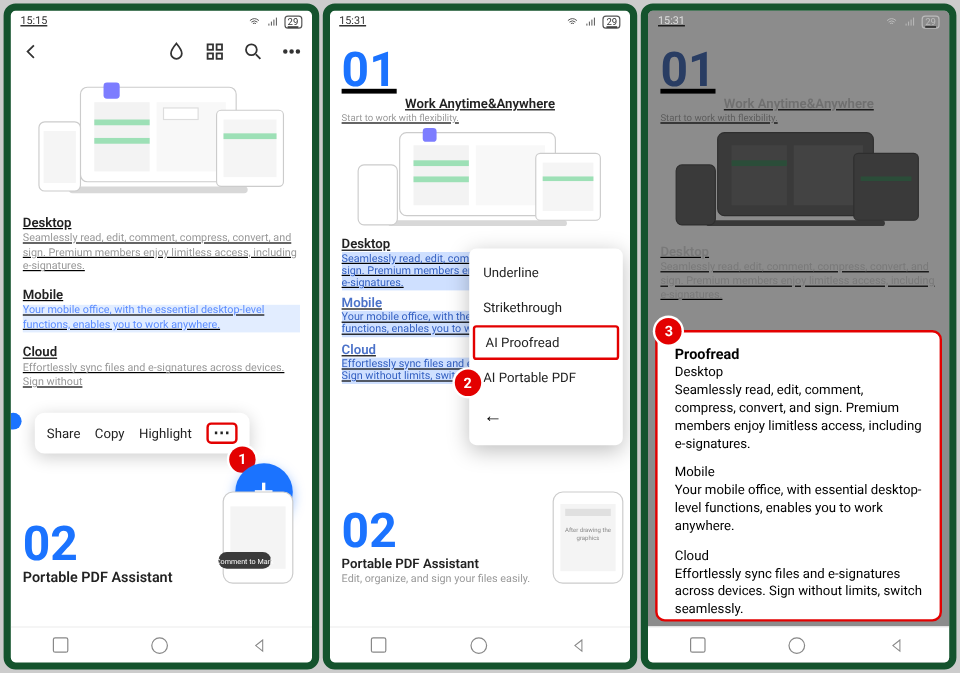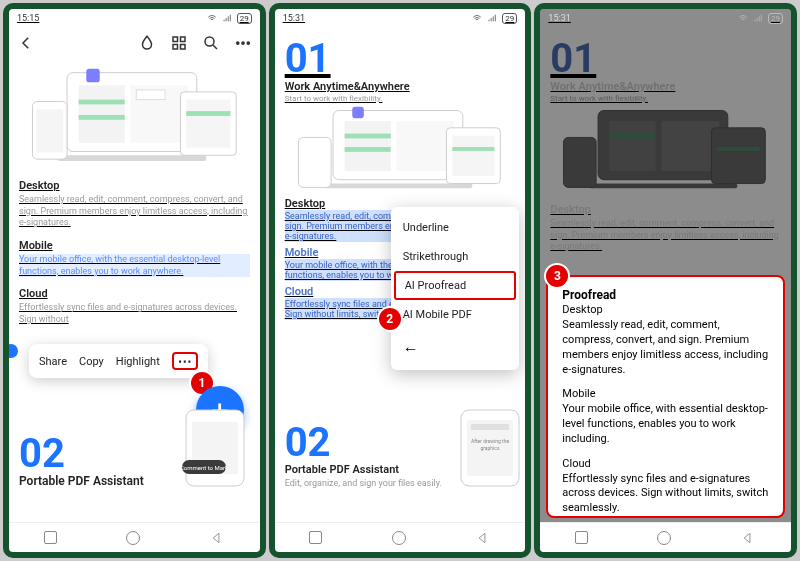--- a/index.html
+++ b/index.html
@@ -15,21 +15,21 @@
   .toolbar .spacer { flex: 1; }
   .tb-ico { width: 18px; height: 18px; display: flex; align-items: center; justify-content: center; color: #333; }
   .tb-ico svg { width: 100%; height: 100%; stroke: #333; fill: none; stroke-width: 2; }
   
   .content { flex: 1; overflow: hidden; padding: 0 10px; position: relative; }
   .hero { position: relative; height: 110px; display: flex; align-items: center; justify-content: center; }
   .hero svg { width: 100%; height: 100%; }
   .hero-small svg { width:100%; height:100%;}
   .hero-small { height:90px; margin-bottom:4px;}
   .num { font-size: 40px; font-weight: 700; color: #1b73ff; line-height: 1; margin-top: 6px; }
-  .numrow .title { font-size: 11px; font-weight: 600; color: #222; margin-top:1px;}
+  .numrow .title { font-size: 11px; font-weight: 600; color: #222; margin-top:1px;text-align:center;}
   .numrow .sub { font-size: 8px; color: #999; margin-top:1px;}
   .sect-h { font-size: 11px; font-weight: 600; color: #222; margin-top: 10px; }
   .sect-p { font-size: 9px; color: #999; margin-top: 2px; line-height: 1.3; }
   .sect-p.blue { color: #5b8cff; }
   .hl-blue { background: #e2edff; color:#5b8cff; }
   .dot-blue { width: 14px; height: 14px; border-radius: 50%; background: #1b73ff; position: absolute; }
   
   .ctxbar { position: absolute; left: 20px; bottom: 144px; background: #fff; border-radius: 8px; box-shadow: 0 3px 14px rgba(0,0,0,.2); padding: 8px 10px; display:flex; gap: 12px; font-size: 11px; color:#222; align-items:center; }
   .ctxbar .more-btn { border: 2px solid #e30000; border-radius: 4px; padding: 0 4px; font-size:14px; line-height:14px; font-weight:700; }
   
@@ -213,21 +213,21 @@
       <div class="p2-hl">Seamlessly read, edit, comment, compress, convert, and sign. Premium members enjoy limitless access, including e-signatures.</div>
       <div class="sect-h" style="color:#4b72c9;margin-top:4px">Mobile</div>
       <div class="p2-hl">Your mobile office, with the essential desktop-level functions, enables you to work anywhere.</div>
       <div class="sect-h" style="color:#4b72c9;margin-top:4px">Cloud</div>
       <div class="p2-hl">Effortlessly sync files and e-signatures across devices. Sign without limits, switch seamlessly..</div>
 
       <div class="menu">
         <div class="mi">Underline</div>
         <div class="mi">Strikethrough</div>
         <div class="mi hl">AI Proofread</div>
-        <div class="mi">AI Mobile PDF</div>
+        <div class="mi">AI Portable PDF</div>
         <div class="back">←</div>
       </div>
       <span class="badge" style="left:104px; top:281px">2</span>
 
       <div class="bottom02 bottom02-2">
         <div class="num">02</div>
         <div style="font-size:11px;font-weight:600;color:#222">Portable PDF Assistant</div>
         <div class="mini-text">Edit, organize, and sign your files easily.</div>
         <div class="phone-mock">
           <svg class="phone-mock-svg" viewBox="0 0 70 80">
@@ -288,21 +288,21 @@
     <span class="badge" style="left:6px; top:256px; z-index:5">3</span>
 
     <div class="sheet">
       <div class="sh-title">Proofread</div>
       <div class="blk">
         <b>Desktop</b>
         <span>Seamlessly read, edit, comment, compress, convert, and sign. Premium members enjoy limitless access, including e-signatures.</span>
       </div>
       <div class="blk">
         <b>Mobile</b>
-        <span>Your mobile office, with essential desktop-level functions, enables you to work including.</span>
+        <span>Your mobile office, with essential desktop-level functions, enables you to work anywhere.</span>
       </div>
       <div class="blk">
         <b>Cloud</b>
         <span>Effortlessly sync files and e-signatures across devices. Sign without limits, switch seamlessly.</span>
       </div>
     </div>
 
     <div class="navbar" style="position:relative;z-index:4;background:#fff">
       <span class="nbtn sq"></span>
       <span class="nbtn circ"></span>

